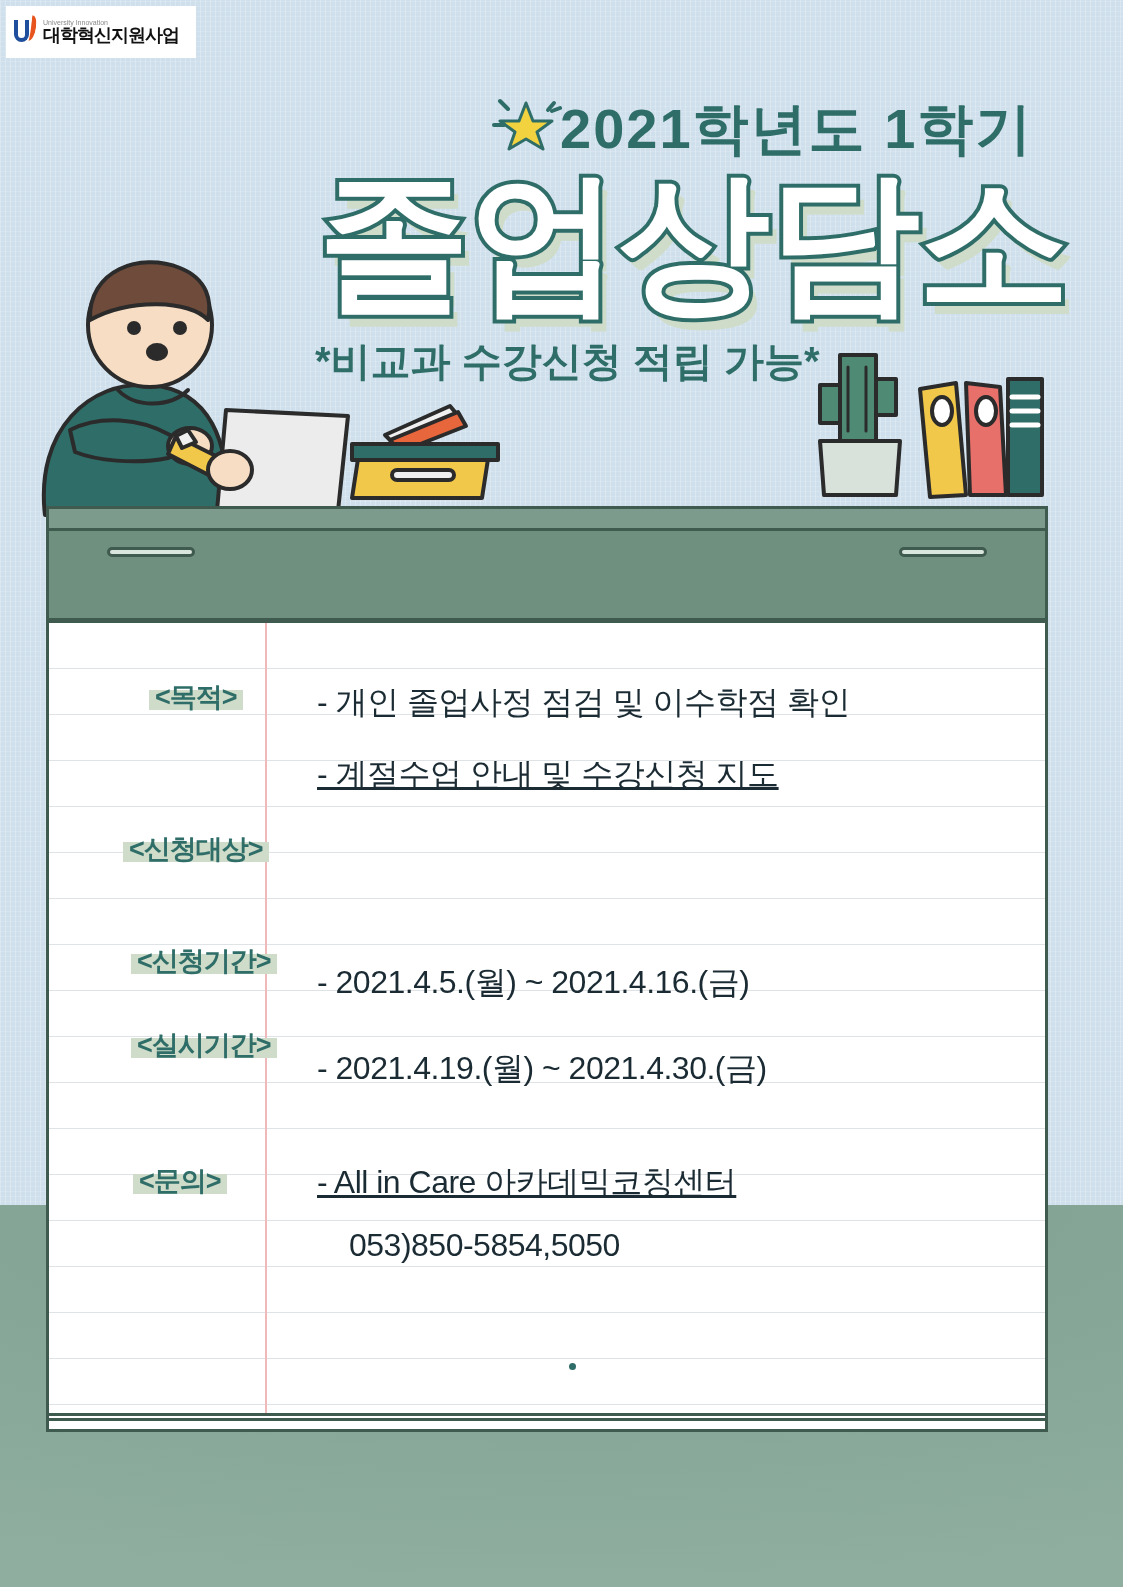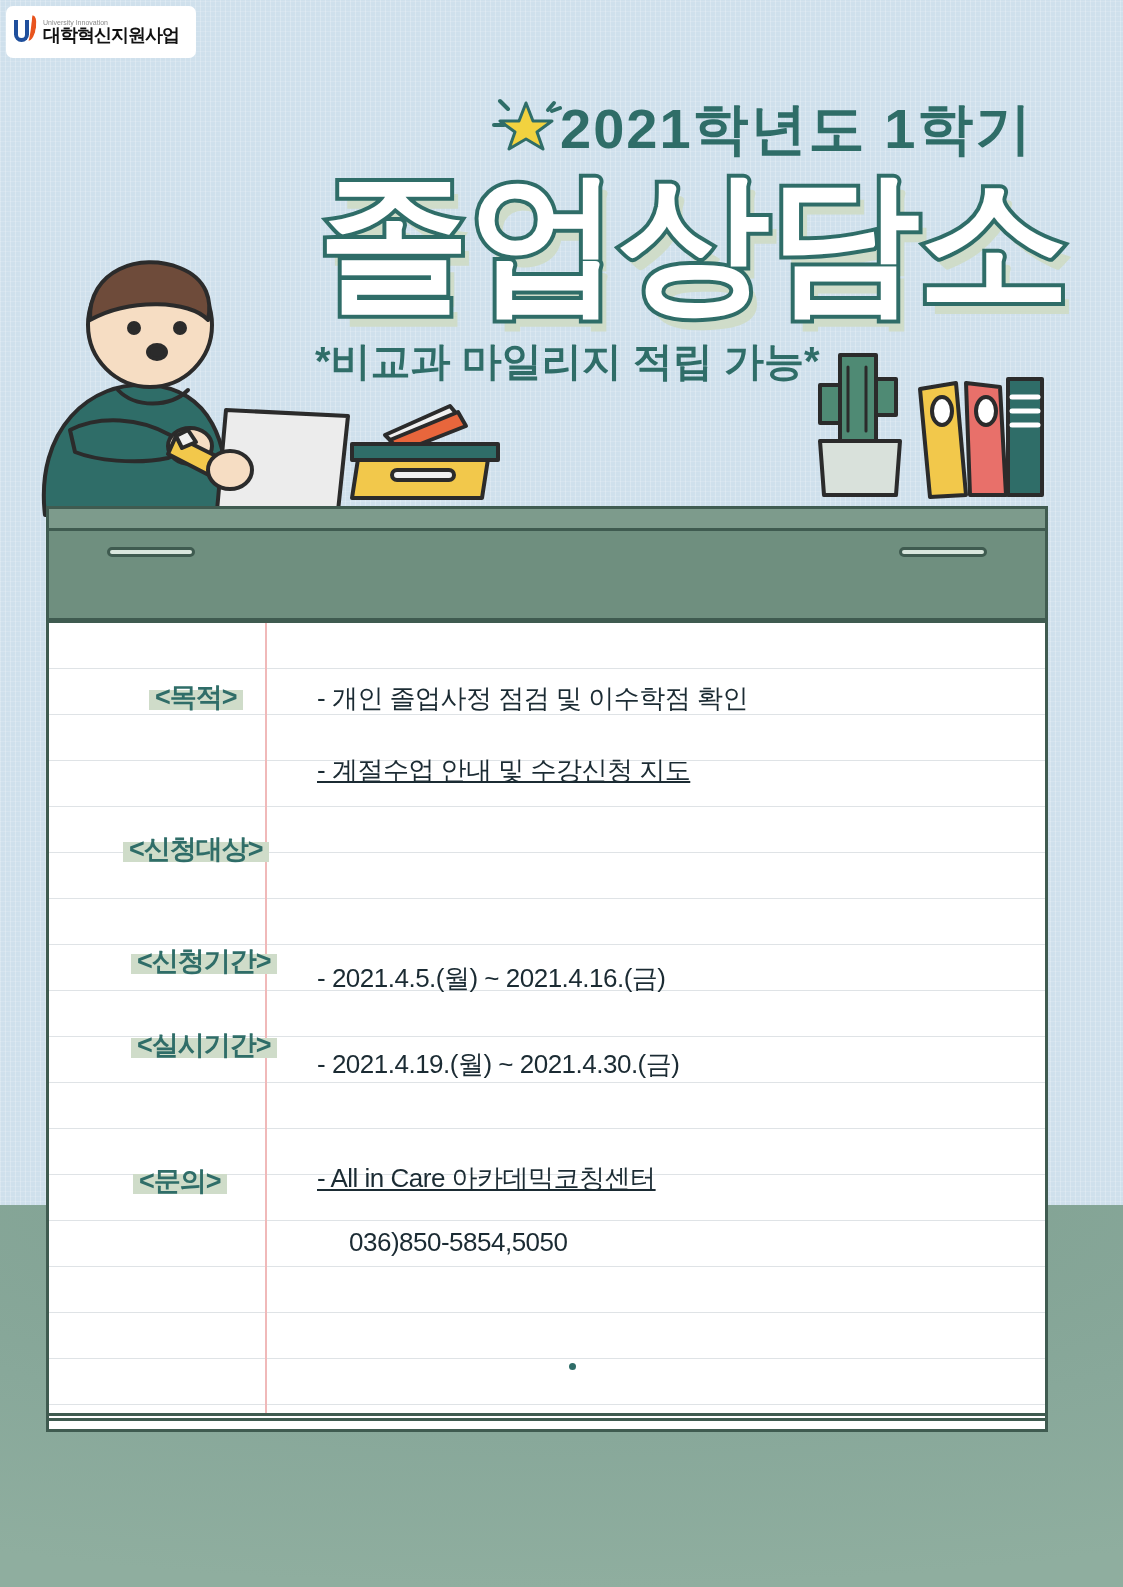--- a/index.html
+++ b/index.html
@@ -47,21 +47,20 @@
     position: absolute;
     left: 6px;
     top: 6px;
     width: 190px;
     height: 52px;
     background: #ffffff;
     display: flex;
     align-items: center;
     padding-left: 6px;
     box-sizing: border-box;
-    border-radius: 7px;
   }
   .logo-mark {
     width: 26px;
     height: 36px;
     position: relative;
     flex: 0 0 auto;
     margin-right: 5px;
   }
   .logo-mark .u {
     position: absolute;
@@ -268,21 +267,21 @@
     color: #2f6d68;
     white-space: nowrap;
     letter-spacing: -1px;
   }
   .label .hl {
     background: linear-gradient(transparent 26%, #cfdcc9 26%, #cfdcc9 92%, transparent 92%);
     padding: 0 6px;
   }
   .value {
     position: absolute;
-    font-size: 26px;
+    font-size: 32px;
     color: #1b2b33;
     white-space: nowrap;
     letter-spacing: -0.5px;
   }
   .dot-mark {
     position: absolute;
     left: 520px;
     top: 740px;
     width: 7px;
     height: 7px;
@@ -316,21 +315,21 @@
       <line x1="8" y1="6" x2="16" y2="14" stroke="#2f6d68" stroke-width="4" stroke-linecap="round"></line>
       <line x1="2" y1="30" x2="12" y2="30" stroke="#2f6d68" stroke-width="4" stroke-linecap="round"></line>
       <line x1="62" y1="8" x2="56" y2="15" stroke="#2f6d68" stroke-width="4" stroke-linecap="round"></line>
       <line x1="60" y1="16" x2="68" y2="13" stroke="#2f6d68" stroke-width="4" stroke-linecap="round"></line>
     </svg>
   </div>
 
   <div class="head-line1">2021학년도 1학기</div>
   <div class="title-shadow">졸업상담소</div>
   <div class="title-main">졸업상담소</div>
-  <div class="subtitle">*비교과 마일리지 적립 가능*</div>
+  <div class="subtitle">*비교과 수강신청 적립 가능*</div>
 
   <div class="character">
     <svg viewBox="0 0 330 280" width="330" height="280">
       <g stroke="#2b2b2b" stroke-width="4" stroke-linejoin="round" stroke-linecap="round">
 
         <path d="M15 275 C5 190 60 140 120 145 C180 150 200 200 198 275 Z" fill="#2f6d68"></path>
 
         <path d="M40 190 C70 175 110 178 140 195 C150 200 150 215 138 218 C105 225 65 220 45 212 Z" fill="#2f6d68"></path>
 
         <circle cx="120" cy="85" r="62" fill="#f6ddc3"></circle>
@@ -419,21 +418,21 @@
 
       <div class="label" style="left:82px; top:404px;">
         <span class="hl">&lt;실시기간&gt;</span>
       </div>
       <div class="value" style="left:268px; top:424px;">- 2021.4.19.(월) ~ 2021.4.30.(금)</div>
 
       <div class="label" style="left:84px; top:540px;">
         <span class="hl">&lt;문의&gt;</span>
       </div>
       <div class="value" style="left:268px; top:538px;text-decoration:underline;">- All in Care 아카데믹코칭센터</div>
-      <div class="value" style="left:300px; top:604px;">036)850-5854,5050</div>
+      <div class="value" style="left:300px; top:604px;">053)850-5854,5050</div>
 
       <div class="dot-mark"></div>
     </div>
 
     <div class="note-bottom-bar"></div>
     <div class="note-bottom-bar2"></div>
   </div>
 
 </div>
 

